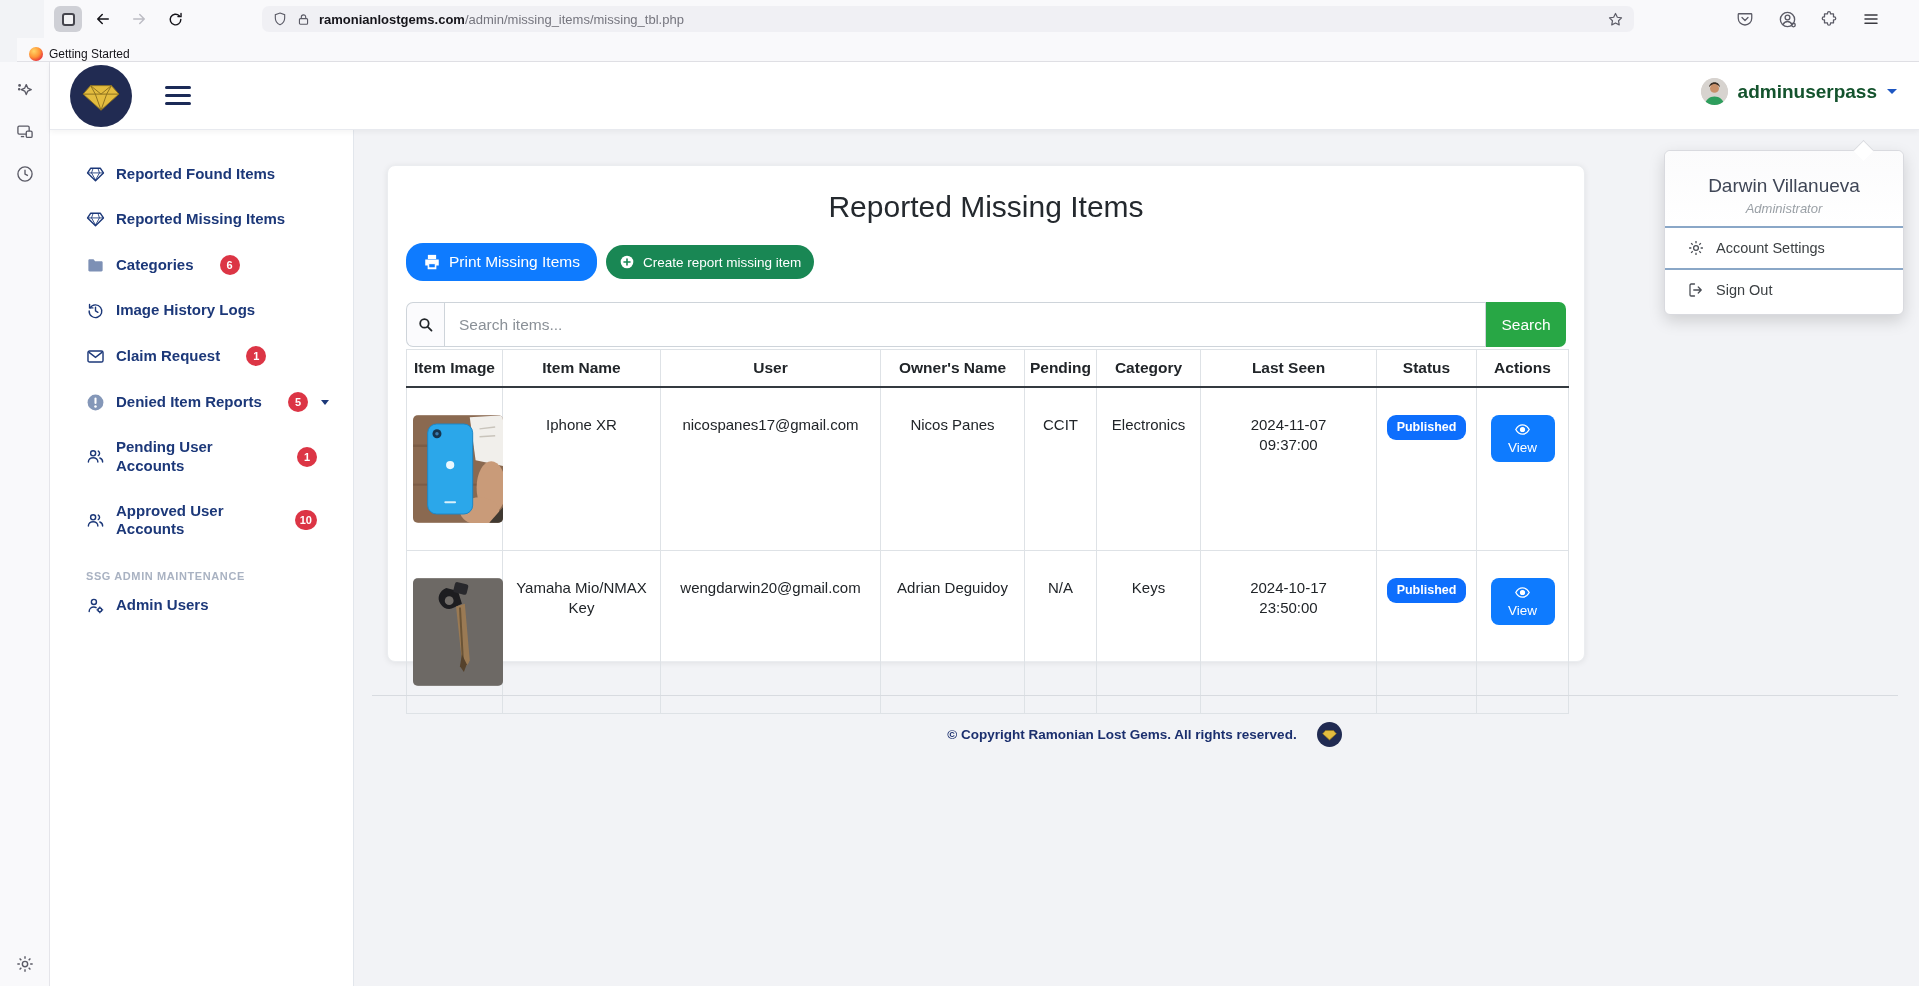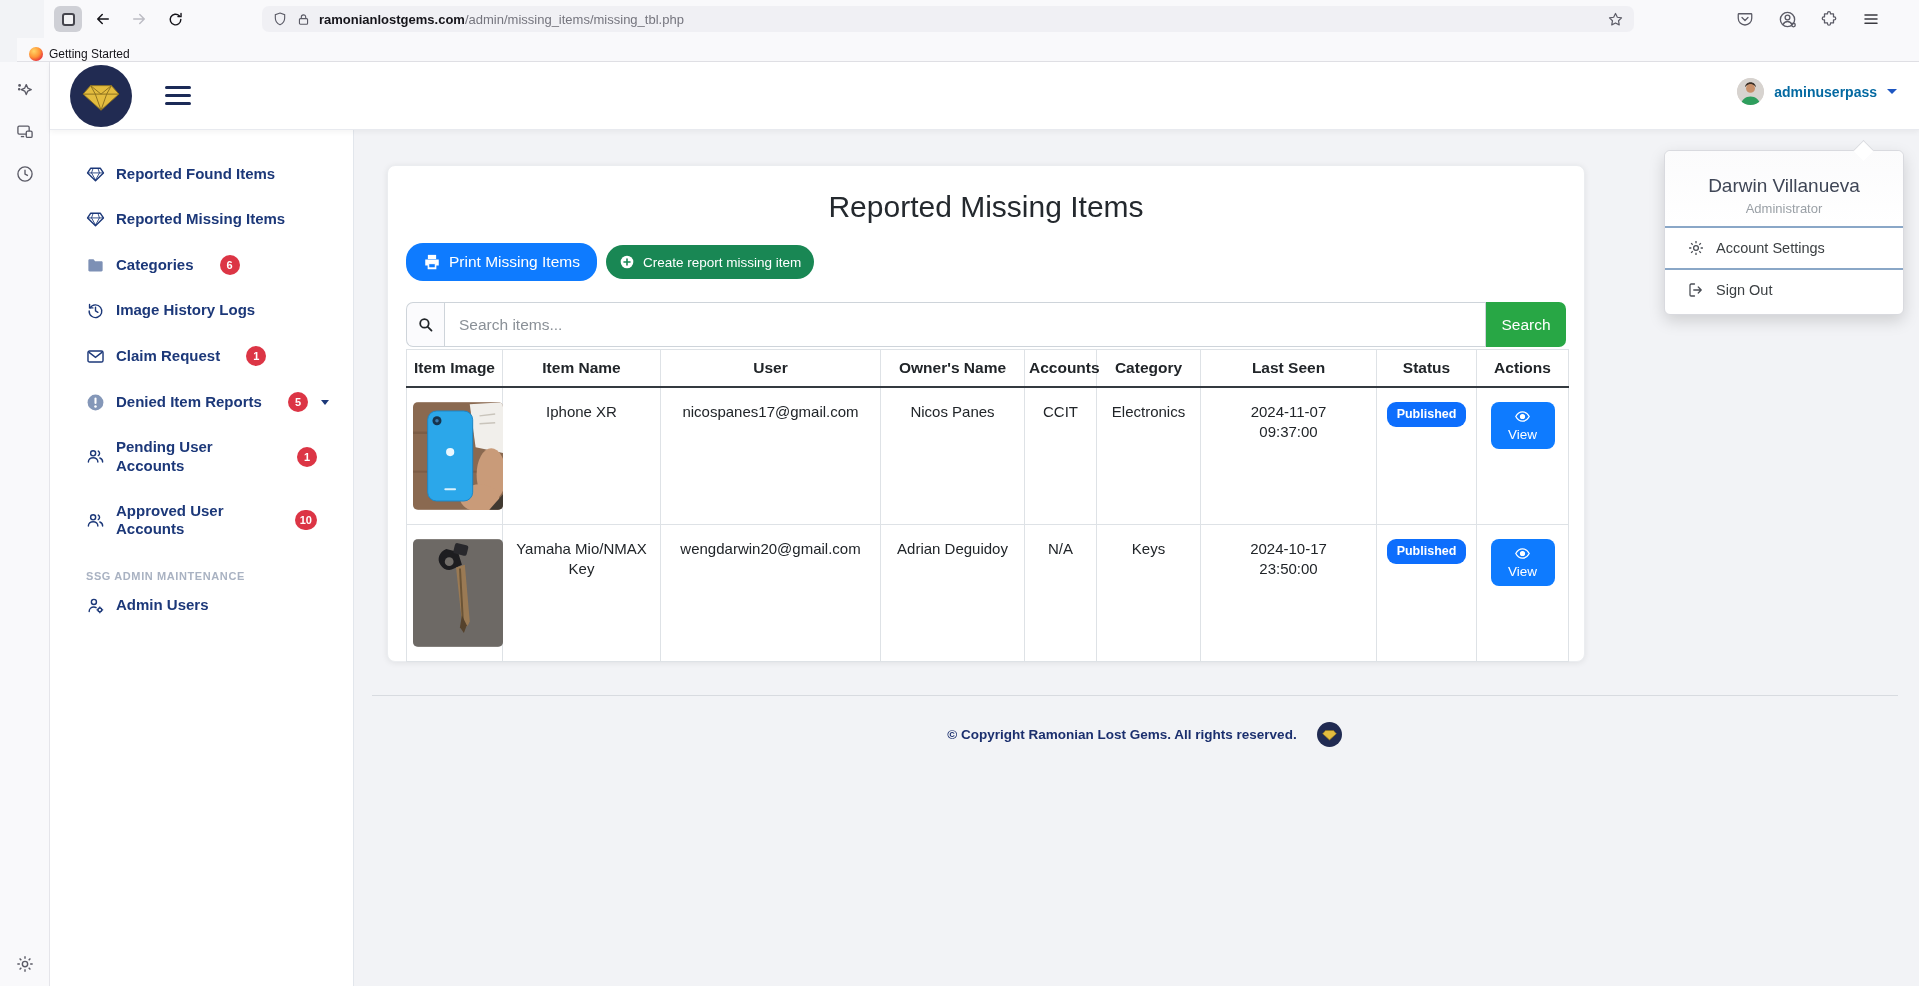--- a/index.html
+++ b/index.html
@@ -27,21 +27,21 @@
   .ff-strip { position:absolute; left:0; top:0; width:50px; height:924px; background:#f9f9fb; border-right:1px solid #e5e5ea; display:flex; flex-direction:column; align-items:center; padding-top:18px; gap:22px; }
   .strip-icon { width:20px; height:20px; color:#5b5b66; cursor:pointer; }
   .strip-gear { position:absolute; bottom:12px; left:15px; }
 
   .app-header { position:absolute; left:50px; top:0; width:1869px; height:68px; background:#ffffff; border-bottom:1px solid #e8eaef; box-shadow:0 2px 6px rgba(0,0,0,.05); z-index:5; }
   .logo-circle { position:absolute; left:20px; top:3px; width:62px; height:62px; border-radius:50%; background:#212b52; display:flex; align-items:center; justify-content:center; }
   .app-burger { position:absolute; left:115px; top:24px; width:26px; cursor:pointer; }
   .app-burger div { height:3px; background:#1b2a57; border-radius:2px; margin-bottom:5px; }
   .user-chip { position:absolute; right:22px; top:16px; display:flex; align-items:center; gap:10px; cursor:pointer; }
   .avatar { width:27px; height:27px; border-radius:50%; overflow:hidden; background:#d7d3cf; }
-  .username { font-size:14px; font-weight:bold; color:#0369a1; }
+  .username { font-size:19px; font-weight:bold; color:#14532d; }
   .caret-down { width:0; height:0; border-left:5px solid transparent; border-right:5px solid transparent; border-top:5px solid #1d56c2; }
 
   
   .sidebar { position:absolute; left:50px; top:68px; width:304px; height:856px; background:#ffffff; border-right:1px solid #e2e6ec; padding-top:22px; }
   .nav-item { display:flex; align-items:center; padding:13px 10px 13px 36px; color:#1c3879; font-weight:bold; font-size:15px; cursor:pointer; }
   .nav-icon { width:19px; height:19px; flex:0 0 19px; margin-right:11px; color:#1c3879; }
   .nav-label { line-height:1.25; }
   .nav-label.narrow { width:148px; }
   .nav-badge { min-width:20px; height:20px; padding:0 5px; border-radius:10px; background:#dc3545; color:#fff; font-size:11px; font-weight:bold; display:flex; align-items:center; justify-content:center; }
   .ml26 { margin-left:26px; }
@@ -58,36 +58,36 @@
   .btn-print { background:#0e7bff; font-size:15.5px; padding:10px 17px; }
   .btn-create { background:#198754; font-size:13.5px; padding:9px 13px; }
   .search-row { margin-top:21px; display:flex; height:45px; }
   .search-prefix { width:38px; border:1px solid #ced4da; border-right:none; border-radius:7px 0 0 7px; background:#fbfbfd; display:flex; align-items:center; justify-content:center; }
   .search-input { flex:1; border:1px solid #ced4da; font-size:15.5px; padding:0 14px; color:#212529; outline:none; }
   .search-input::placeholder { color:#8a9097; }
   .btn-search { width:80px; background:#28a745; color:#fff; border:none; border-radius:0 7px 7px 0; font-size:15.5px; cursor:pointer; font-family:"Liberation Sans",sans-serif; }
 
   table.items { border-collapse:collapse; table-layout:fixed; width:100%; margin-top:2px; }
   table.items th { border:1px solid #dee2e6; border-bottom:2px solid #343a40; font-size:15.5px; font-weight:bold; color:#212529; text-align:center; padding:9px 4px; background:#fff; }
-  table.items td { border:1px solid #dee2e6; vertical-align:top; text-align:center; font-size:15px; color:#212529; padding:14px 6px; height:116px; line-height:1.35; }
+  table.items td { border:1px solid #dee2e6; vertical-align:top; text-align:center; font-size:15px; color:#212529; padding:27px 6px; height:116px; line-height:1.35; }
   .thumb { width:90px; height:108px; border-radius:5px; overflow:hidden; margin:0 auto; }
   .badge-published { display:inline-block; background:#0d6efd; color:#fff; font-size:12.5px; font-weight:bold; padding:4px 10px; border-radius:9px; }
   .btn-view { width:64px; background:#0e7bff; border:none; border-radius:8px; color:#fff; font-size:13.5px; padding:6px 0 7px; display:inline-flex; flex-direction:column; align-items:center; gap:2px; cursor:pointer; font-family:"Liberation Sans",sans-serif; }
 
   .main-hr { position:absolute; left:18px; top:565px; width:1526px; border-top:1px solid #d8dbe0; }
   .footer { position:absolute; left:8px; top:592px; width:1565px; display:flex; align-items:center; justify-content:center; gap:20px; }
   .footer-text { font-size:13.5px; font-weight:bold; color:#1b2f6e; }
   .footer-logo { width:25px; height:25px; border-radius:50%; background:#212b52; display:flex; align-items:center; justify-content:center; }
 
   
   .dropdown { position:absolute; left:1664px; top:88px; width:240px; background:#fff; border:1px solid #d9dadf; border-radius:6px; box-shadow:0 6px 16px rgba(0,0,0,.15); z-index:40; padding-bottom:4px; }
   .dd-caret { position:absolute; left:1856px; top:81px; width:15px; height:15px; background:#fff; border-left:1px solid #d9dadf; border-top:1px solid #d9dadf; transform:rotate(45deg); z-index:41; }
   .dd-head { text-align:center; padding:24px 8px 10px; background:linear-gradient(#fbfbfc,#fff); border-radius:6px 6px 0 0; }
   .dd-name { font-size:19px; color:#3f4656; }
-  .dd-role { font-size:13px; color:#9aa0a6; margin-top:4px; }
+  .dd-role { font-size:13px; color:#9aa0a6; margin-top:4px;font-style:italic; }
   .dd-divider { border-top:2px solid #8aa7c7; }
   .dd-item { display:flex; align-items:center; gap:11px; padding:11px 10px 11px 22px; font-size:14.5px; color:#3c4043; cursor:pointer; }
   .dd-item svg { width:18px; height:18px; color:#4a4e55; }
 </style>
 </head>
 <body>
 
 <div class="screen">
 
   <div class="ff-toolbar">
@@ -328,21 +328,21 @@
               <col style="width:176px">
               <col style="width:100px">
               <col style="width:92px">
           </colgroup>
           <thead>
             <tr>
               <th>Item Image</th>
               <th>Item Name</th>
               <th>User</th>
               <th>Owner's Name</th>
-              <th>Accounts</th>
+              <th>Pending</th>
               <th>Category</th>
               <th>Last Seen</th>
               <th>Status</th>
               <th>Actions</th>
             </tr>
           </thead>
           <tbody>
             <tr>
               <td>
                 <div class="thumb">

